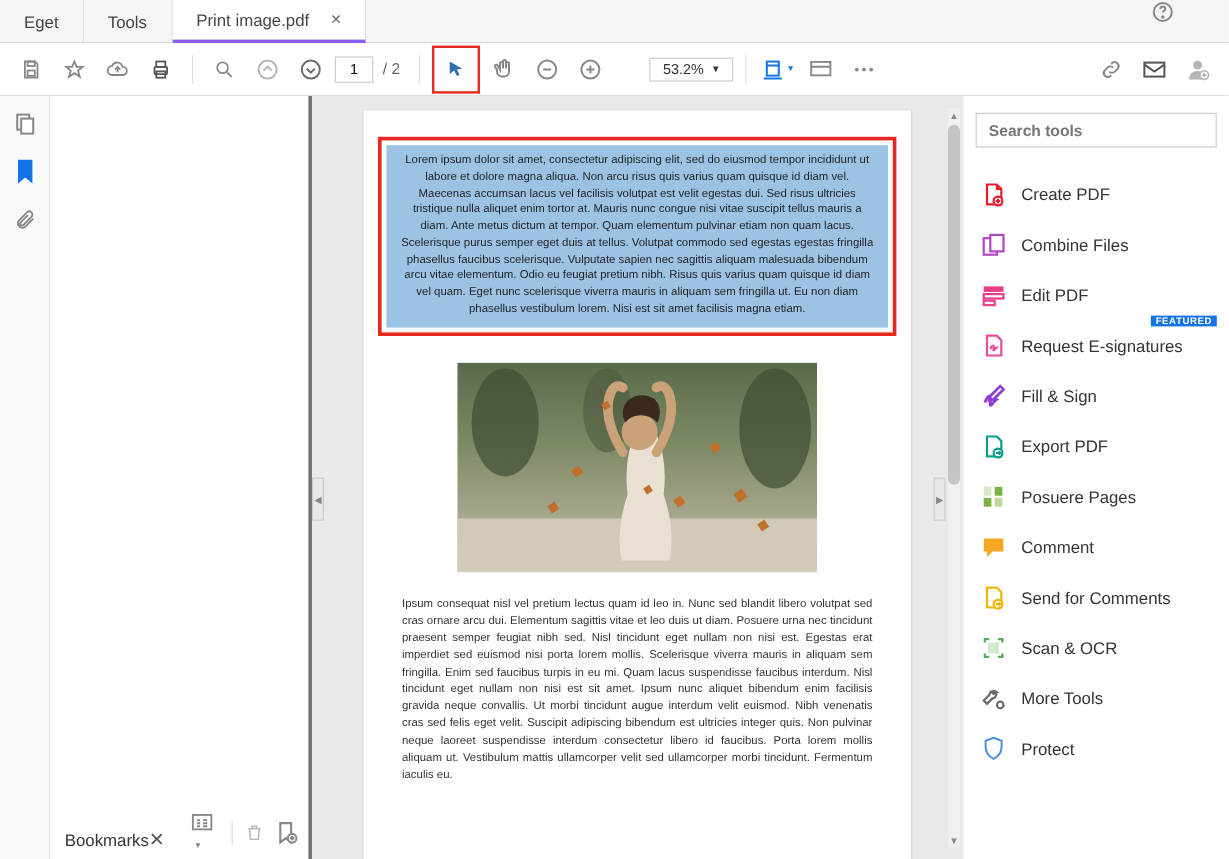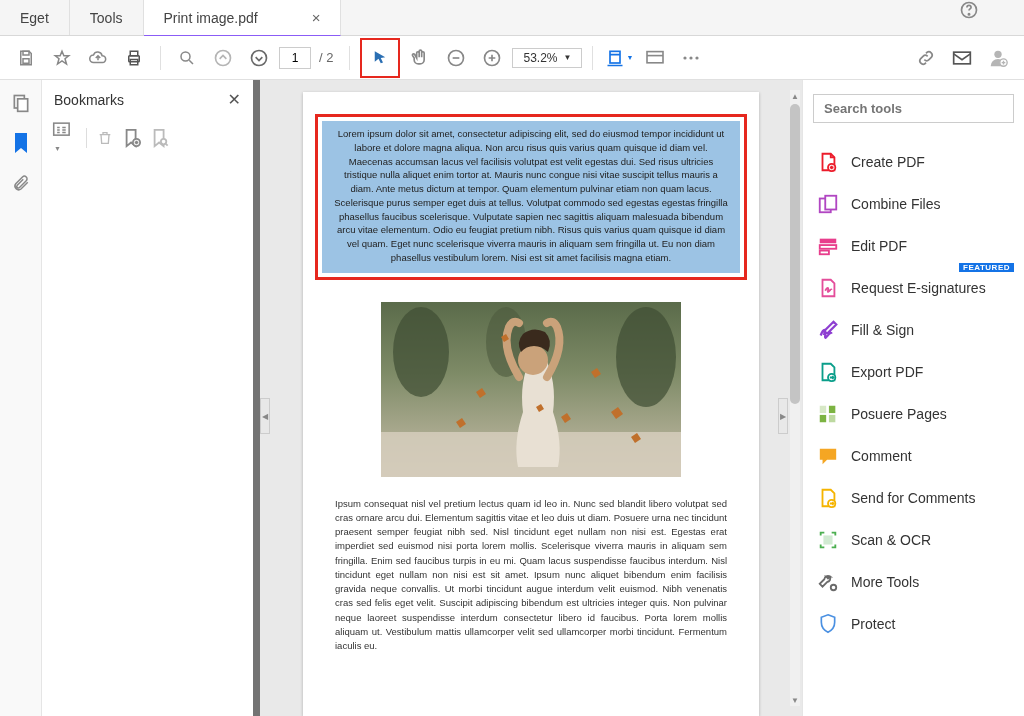--- a/index.html
+++ b/index.html
@@ -1,45 +1,45 @@
 <!DOCTYPE html>
 <html><head>
 <meta charset="utf-8">
 <style>
 * { margin: 0; padding: 0; box-sizing: border-box; }
 body { font-family: -apple-system, "Segoe UI", sans-serif; font-size: 13px; color: #333; background: #fff; width: 1024px; height: 716px; overflow: hidden; display: flex; flex-direction: column; }
 
 
 .tabs { display: flex; align-items: stretch; height: 36px; background: #f5f5f5; border-bottom: 1px solid #d8d8d8; }
 .tab { display: flex; align-items: center; padding: 0 20px; font-size: 14px; color: #444; cursor: pointer; border-right: 1px solid #e0e0e0; }
-.tab.active { background: #fff; border-bottom: 1px solid #8b5cf6; margin-bottom: -1px; gap: 36px; }
+.tab.active { background: #fff; border-bottom: 3px solid #8b5cf6; margin-bottom: -1px; }
 .tab .close { margin-left: 18px; font-size: 15px; color: #666; }
 .tabs-right { margin-left: auto; display: flex; gap: 18px; padding-right: 18px; flex-direction: column; }
 .icon-btn { width: 20px; height: 20px; display: inline-flex; align-items: center; justify-content: center; color: #666; cursor: pointer; }
 .sign-in { font-size: 15px; color: #333; cursor: pointer; }
 
 
 .toolbar { display: flex; align-items: center; height: 44px; background: #fff; border-bottom: 1px solid #e0e0e0; padding: 0 10px; gap: 4px; }
 .tb-btn { width: 32px; height: 32px; display: inline-flex; align-items: center; justify-content: center; color: #6a6a6a; cursor: pointer; border-radius: 3px; }
 .tb-sep { width: 1px; height: 24px; background: #e0e0e0; margin: 0 6px; }
 .page-input { width: 32px; height: 22px; border: 1px solid #ccc; text-align: center; font-size: 12px; }
 .page-total { color: #666; margin: 0 6px 0 4px; }
-.zoom-display { border: 1px solid #ccc; padding: 2px 10px; font-size: 12px; display: flex; align-items: center; gap: 6px; }
+.zoom-display { border: 1px solid #ccc; padding: 2px 10px; font-size: 12px; display: flex; align-items: center; gap: 6px; margin-left: 29px; }
 .highlight-red { border: 2px solid #e6281e; padding: 2px; }
 
 
 .main { flex: 1; display: flex; min-height: 0; }
 
 
 .left-rail { width: 42px; background: #f9f9f9; border-right: 1px solid #e5e5e5; display: flex; flex-direction: column; align-items: center; padding-top: 10px; gap: 14px; }
 .rail-btn { width: 26px; height: 26px; display: flex; align-items: center; justify-content: center; color: #777; cursor: pointer; }
 .rail-btn.active { color: #1473e6; }
 
 
-.bookmarks-panel { width: 218px; background: #fff; border-right: 7px solid #737373; display: flex; flex-direction: column; }
+.bookmarks-panel { width: 218px; background: #fff; border-right: 3px solid #737373; display: flex; flex-direction: row; align-items: flex-end; }
 .bm-header { display: flex; align-items: center; justify-content: space-between; padding: 10px 12px 6px; font-size: 14px; }
 .bm-close { cursor: pointer; color: #555; font-size: 16px; }
 .bm-tools { display: flex; align-items: center; gap: 10px; padding: 6px 10px; color: #888; }
 .bm-tools .sep { width: 1px; height: 20px; background: #ddd; }
 
 
 .doc-wrap { flex: 1; background: #e9e9e9; position: relative; overflow: hidden; display: flex; justify-content: center; }
 .page { margin-top: 12px; width: 456px; background: #fff; box-shadow: 0 1px 3px rgba(0,0,0,.25); padding: 22px 0 30px; }
 .selection-box { border: 3px solid #e6281e; margin: 0 12px 0 12px; padding: 4px; }
 .selected-text { background: #9cc3e4; padding: 6px 12px 8px; font-size: 9.5px; line-height: 1.45; text-align: center; color: #222; }

